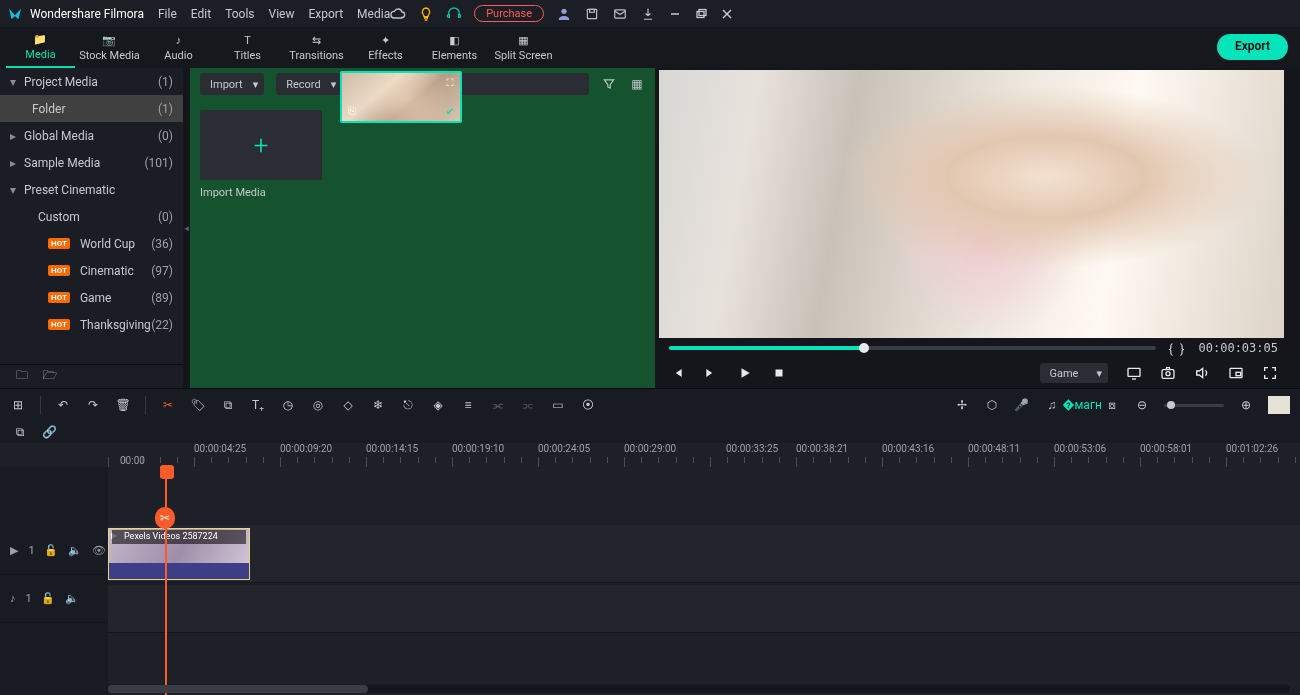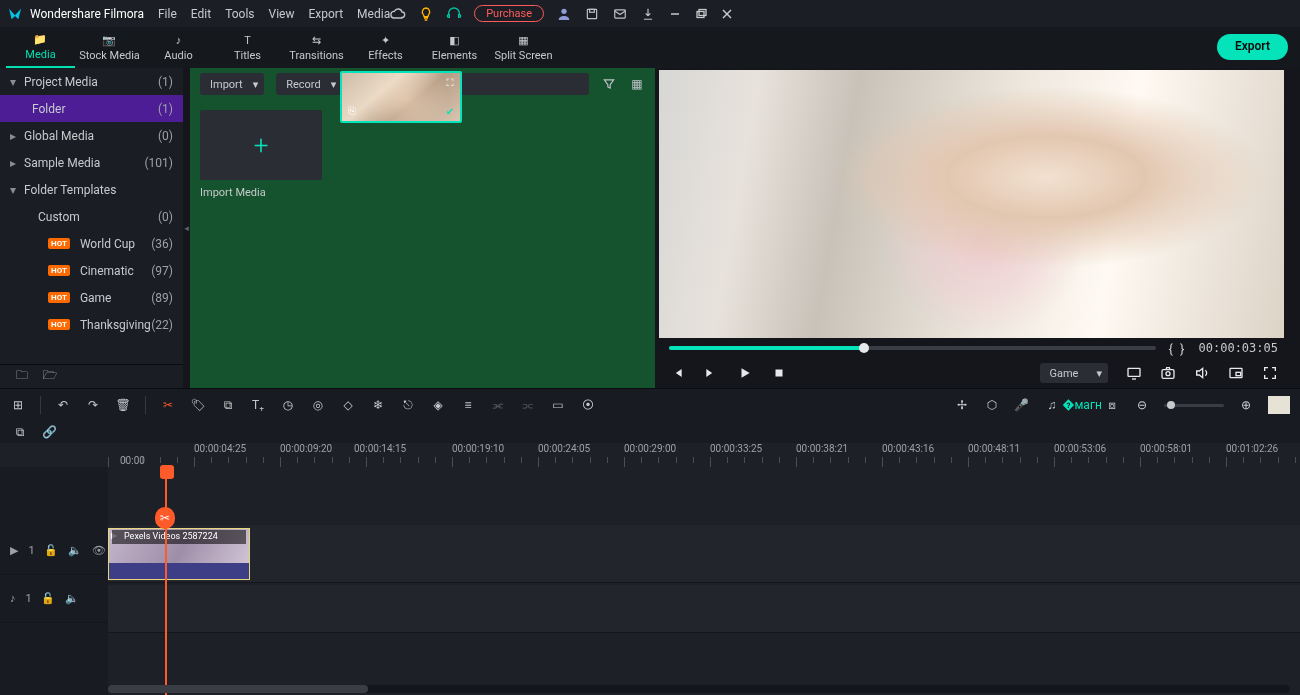--- a/index.html
+++ b/index.html
@@ -23,21 +23,21 @@
   .ribbon-tab.active { color:#00e0b0; border-bottom:2px solid #00e0b0; }
   .ribbon-tab .ri { width:14px; height:14px; display:flex; align-items:center; justify-content:center;}
   .ribbon-spacer { flex:1; }
   .export-btn { background:#05e3ba; color:#0a0a0a; font-weight:600; border-radius:14px; padding:5px 18px; margin:7px 12px 0 0; height:26px; font-size:12px; cursor:pointer; align-self:flex-start;}
 
   .workspace-top { height: 320px; display:flex; background:#20232a; }
   .media-col { width: 655px; display:flex; }
   .sidebar { width: 183px; background:#1a1d23; display:flex; flex-direction:column; overflow:hidden;}
   .sidebar-row { height:27px; display:flex; align-items:center; padding:0 10px 0 10px; justify-content:space-between; font-size:12px; cursor:pointer;}
   .sidebar-row .lbl { display:flex; align-items:center; gap:6px;}
-  .sidebar-row.sel { background:#4c1d95;padding-left:32px; }
+  .sidebar-row.sel { background:#404040;padding-left:32px; }
   .sidebar-row .cnt { color:#9da0a6; }
   .sidebar-sub { padding-left: 38px; }
   .sidebar-sub2 { padding-left: 48px; }
   .hot-badge { background:#ff6a00; color:#fff; font-size:8px; font-weight:700; padding:1px 3px; border-radius:2px; margin-right:4px;}
   .sidebar-bottom { height:24px; border-top:1px solid #0a0c10; display:flex; align-items:center; gap:12px; padding-left:14px; color:#8a8d93;}
   .caret { width:8px; display:inline-block; color:#8a8d93;}
 
   .media-browser { flex:1; background:#14532d; display:flex; flex-direction:column; position:relative;}
   .mb-toolbar { height:32px; display:flex; align-items:center; gap:12px; padding:6px 10px;}
   .dd { background:#2a2d34; height:22px; display:flex; align-items:center; padding:0 6px 0 10px; border-radius:3px; gap:10px; font-size:11px; cursor:pointer;}
@@ -250,21 +250,21 @@
           <div class="sidebar-row ">
             <span class="lbl">
               <span class="caret">▸</span>
               <span>Sample Media</span>
             </span>
             <span class="cnt">(101)</span>
           </div>
           <div class="sidebar-row ">
             <span class="lbl">
               <span class="caret">▾</span>
-              <span>Folder Templates</span>
+              <span>Preset Cinematic</span>
             </span>
             <span class="cnt"></span>
           </div>
           <div class="sidebar-row sidebar-sub">
             <span class="lbl">
               <span>Custom</span>
             </span>
             <span class="cnt">(0)</span>
           </div>
           <div class="sidebar-row sidebar-sub2">
@@ -471,21 +471,21 @@
       <span class="tick" style="left: 103.2px; top: 14px;"></span>
       <span class="tick" style="left: 120.4px; top: 14px;"></span>
       <span class="tick" style="left: 137.6px; top: 14px;"></span>
       <span class="tick" style="left: 154.8px; top: 14px;"></span>
       <span class="lab" style="left: 172px;">00:00:09:20</span>
       <span class="tick major" style="left: 172px; top: 14px;"></span>
       <span class="tick" style="left: 189.2px; top: 14px;"></span>
       <span class="tick" style="left: 206.4px; top: 14px;"></span>
       <span class="tick" style="left: 223.6px; top: 14px;"></span>
       <span class="tick" style="left: 240.8px; top: 14px;"></span>
-      <span class="lab" style="left: 246px;">00:00:14:15</span>
+      <span class="lab" style="left: 258px;">00:00:14:15</span>
       <span class="tick major" style="left: 258px; top: 14px;"></span>
       <span class="tick" style="left: 275.2px; top: 14px;"></span>
       <span class="tick" style="left: 292.4px; top: 14px;"></span>
       <span class="tick" style="left: 309.6px; top: 14px;"></span>
       <span class="tick" style="left: 326.8px; top: 14px;"></span>
       <span class="lab" style="left: 344px;">00:00:19:10</span>
       <span class="tick major" style="left: 344px; top: 14px;"></span>
       <span class="tick" style="left: 361.2px; top: 14px;"></span>
       <span class="tick" style="left: 378.4px; top: 14px;"></span>
       <span class="tick" style="left: 395.6px; top: 14px;"></span>
@@ -495,21 +495,21 @@
       <span class="tick" style="left: 447.2px; top: 14px;"></span>
       <span class="tick" style="left: 464.4px; top: 14px;"></span>
       <span class="tick" style="left: 481.6px; top: 14px;"></span>
       <span class="tick" style="left: 498.8px; top: 14px;"></span>
       <span class="lab" style="left: 516px;">00:00:29:00</span>
       <span class="tick major" style="left: 516px; top: 14px;"></span>
       <span class="tick" style="left: 533.2px; top: 14px;"></span>
       <span class="tick" style="left: 550.4px; top: 14px;"></span>
       <span class="tick" style="left: 567.6px; top: 14px;"></span>
       <span class="tick" style="left: 584.8px; top: 14px;"></span>
-      <span class="lab" style="left: 602px;">00:00:33:25</span>
+      <span class="lab" style="left: 618px;">00:00:33:25</span>
       <span class="tick major" style="left: 602px; top: 14px;"></span>
       <span class="tick" style="left: 619.2px; top: 14px;"></span>
       <span class="tick" style="left: 636.4px; top: 14px;"></span>
       <span class="tick" style="left: 653.6px; top: 14px;"></span>
       <span class="tick" style="left: 670.8px; top: 14px;"></span>
       <span class="lab" style="left: 688px;">00:00:38:21</span>
       <span class="tick major" style="left: 688px; top: 14px;"></span>
       <span class="tick" style="left: 705.2px; top: 14px;"></span>
       <span class="tick" style="left: 722.4px; top: 14px;"></span>
       <span class="tick" style="left: 739.6px; top: 14px;"></span>

